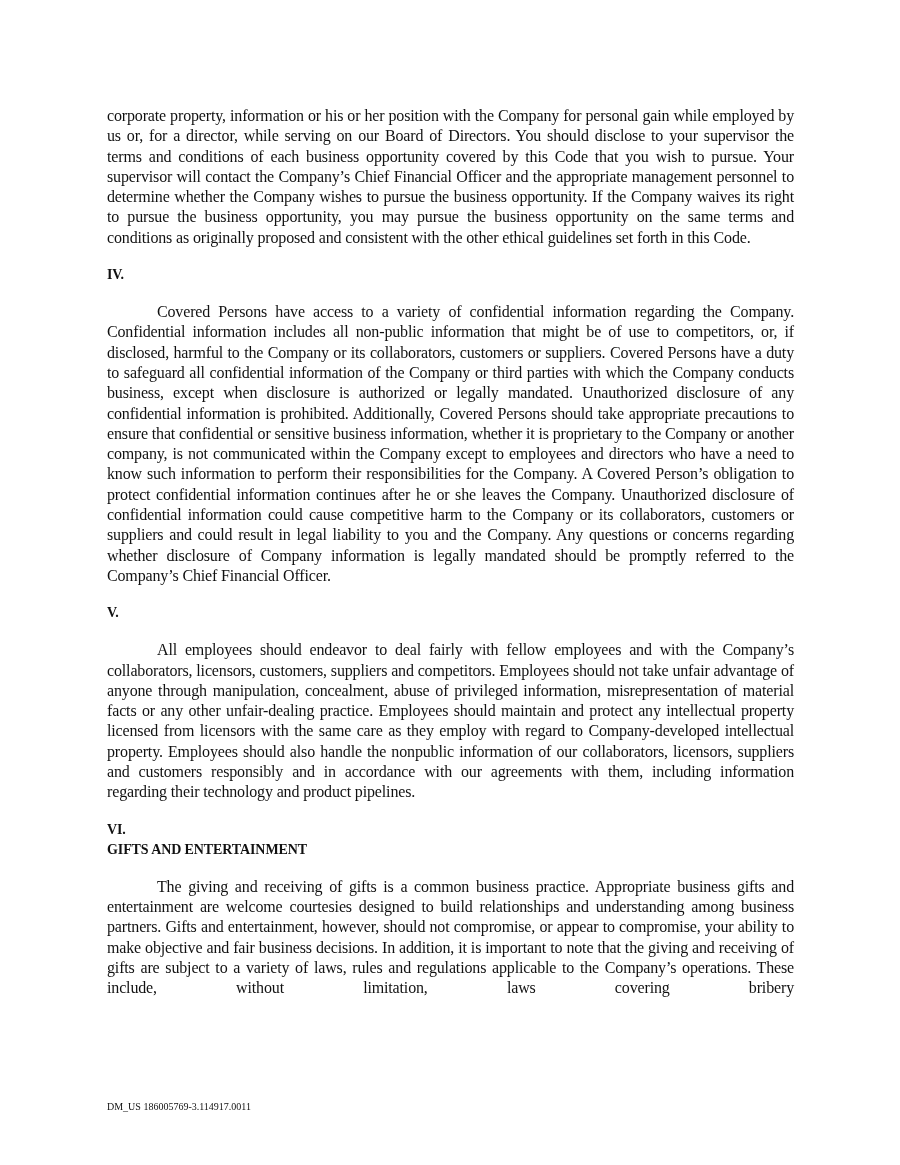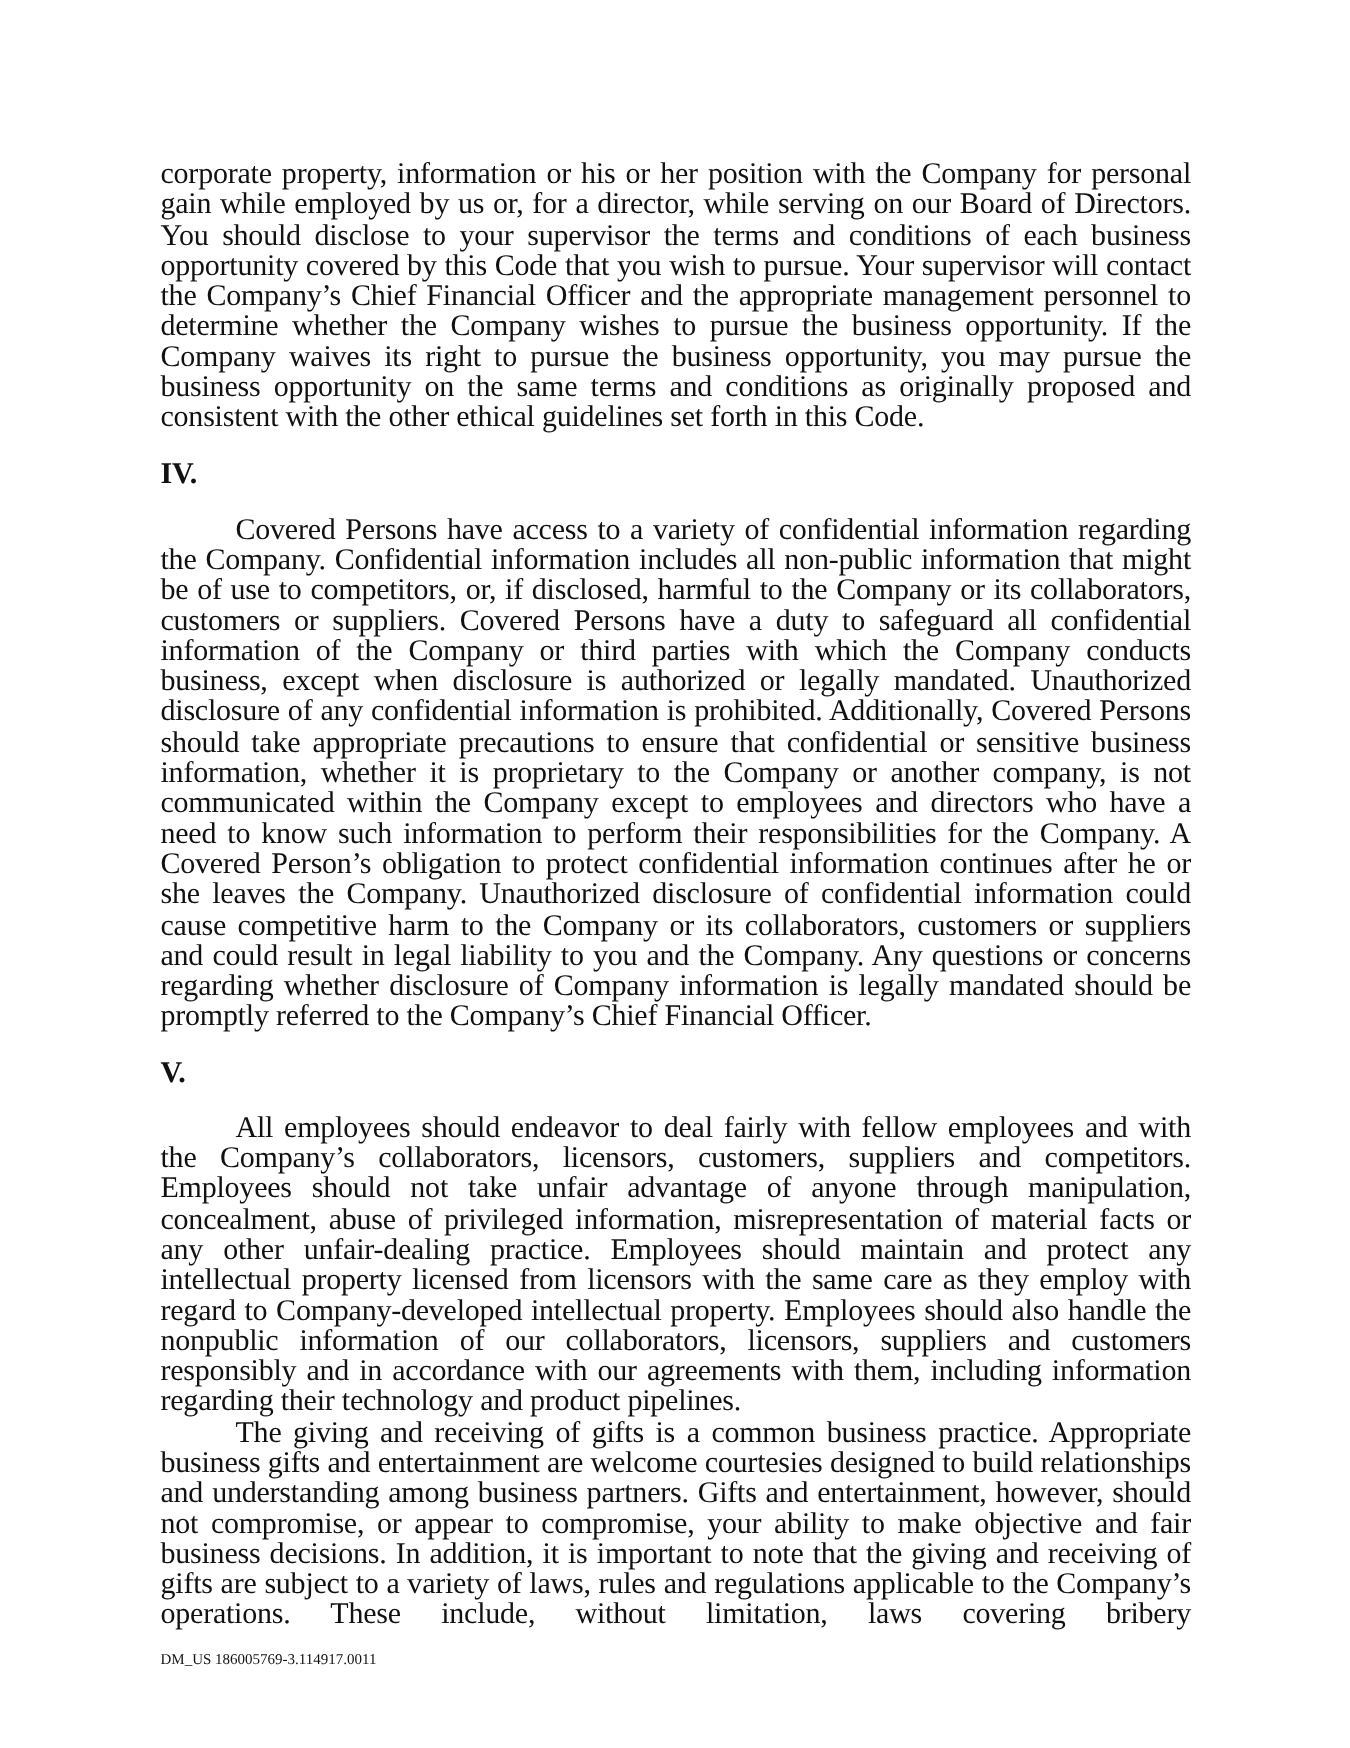--- a/index.html
+++ b/index.html
@@ -1,22 +1,22 @@
 <!DOCTYPE html>
 <html><head>
 <meta charset="utf-8">
 <style>
   html, body { margin: 0; padding: 0; background: #ffffff; }
   body { width: 900px; height: 1165px; position: relative; overflow: hidden;
          font-family: "Liberation Serif", "DejaVu Serif", serif; color: #111; }
   .page { position: absolute; left: 107px; top: 106px; width: 687px; }
-  p.body { margin: 0; font-size: 20px; line-height: 20.3px; text-align: justify;
+  p.body { margin: 0; font-size: 16px; line-height: 20.3px; text-align: justify;
            text-indent: 0; letter-spacing: -0.15px; }
   p.body.indent { text-indent: 50px; }
-  .heading { display: flex; font-weight: bold; font-size: 20px; line-height: 20px;
+  .heading { display: flex; font-weight: bold; font-size: 14px; line-height: 20px;
              margin: 17px 0 17px 0; letter-spacing: -0.1px; flex-direction: column; }
   .heading .num { width: 52px; flex: none; }
   .footer { position: absolute; left: 107px; top: 1101px; font-size: 10px;
             font-family: "Liberation Serif", serif; color: #111; }
 </style>
 </head>
 <body>
 
 <div class="page">
   <p class="body">corporate property, information or his or her position with the Company for personal gain while employed by us or, for a director, while serving on our Board of Directors. You should disclose to your supervisor the terms and conditions of each business opportunity covered by this Code that you wish to pursue. Your supervisor will contact the Company’s Chief Financial Officer and the appropriate management personnel to determine whether the Company wishes to pursue the business opportunity. If the Company waives its right to pursue the business opportunity, you may pursue the business opportunity on the same terms and conditions as originally proposed and consistent with the other ethical guidelines set forth in this Code.</p>
@@ -24,16 +24,20 @@
   <div class="heading">
     <span class="num">IV.</span>
   </div>
   <p class="body indent">Covered Persons have access to a variety of confidential information regarding the Company. Confidential information includes all non-public information that might be of use to competitors, or, if disclosed, harmful to the Company or its collaborators, customers or suppliers. Covered Persons have a duty to safeguard all confidential information of the Company or third parties with which the Company conducts business, except when disclosure is authorized or legally mandated. Unauthorized disclosure of any confidential information is prohibited. Additionally, Covered Persons should take appropriate precautions to ensure that confidential or sensitive business information, whether it is proprietary to the Company or another company, is not communicated within the Company except to employees and directors who have a need to know such information to perform their responsibilities for the Company. A Covered Person’s obligation to protect confidential information continues after he or she leaves the Company. Unauthorized disclosure of confidential information could cause competitive harm to the Company or its collaborators, customers or suppliers and could result in legal liability to you and the Company. Any questions or concerns regarding whether disclosure of Company information is legally mandated should be promptly referred to the Company’s Chief Financial Officer.</p>
 
   <div class="heading">
     <span class="num">V.</span>
   </div>
   <p class="body indent">All employees should endeavor to deal fairly with fellow employees and with the Company’s collaborators, licensors, customers, suppliers and competitors. Employees should not take unfair advantage of anyone through manipulation, concealment, abuse of privileged information, misrepresentation of material facts or any other unfair-dealing practice. Employees should maintain and protect any intellectual property licensed from licensors with the same care as they employ with regard to Company-developed intellectual property. Employees should also handle the nonpublic information of our collaborators, licensors, suppliers and customers responsibly and in accordance with our agreements with them, including information regarding their technology and product pipelines.</p>
 
+  <div class="heading">
+    <span class="num">VI.</span>
+    <span>GIFTS AND ENTERTAINMENT</span>
+  </div>
   <p class="body indent" style="text-align-last: justify;">The giving and receiving of gifts is a common business practice. Appropriate business gifts and entertainment are welcome courtesies designed to build relationships and understanding among business partners. Gifts and entertainment, however, should not compromise, or appear to compromise, your ability to make objective and fair business decisions. In addition, it is important to note that the giving and receiving of gifts are subject to a variety of laws, rules and regulations applicable to the Company’s operations. These include, without limitation, laws covering bribery</p>
 </div>
 
 <div class="footer">DM_US 186005769-3.114917.0011</div>
 
 </body></html>

